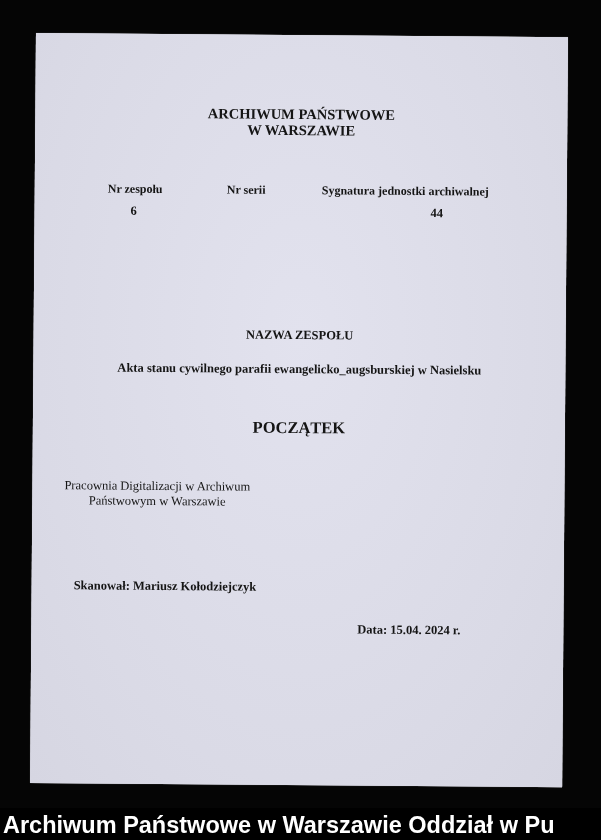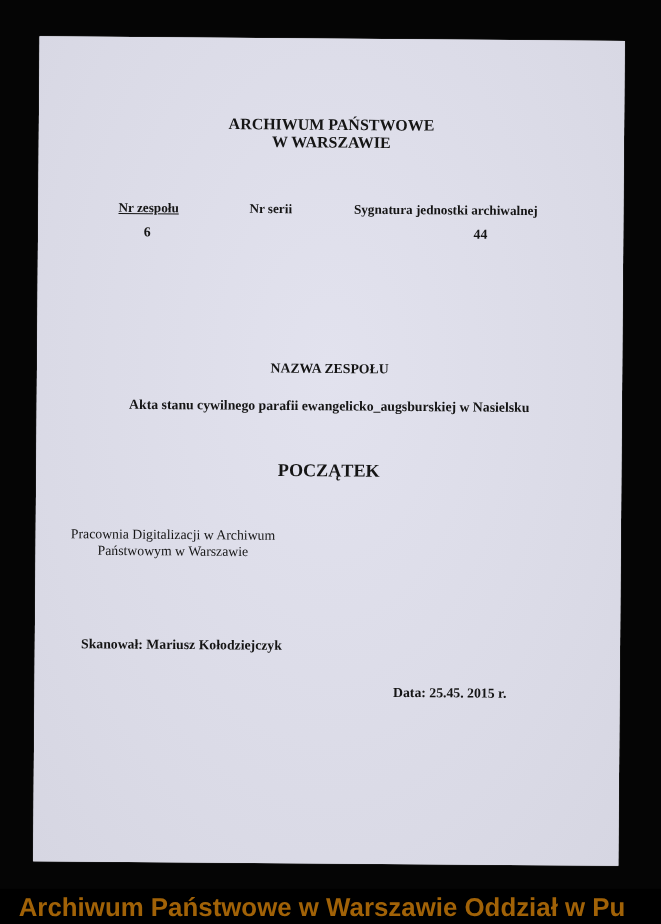--- a/index.html
+++ b/index.html
@@ -40,21 +40,21 @@
       line-height: 16px;
     }
     .meta-label {
       top: 148px;
       font-size: 12px;
     }
     .meta-value {
       top: 170px;
       font-size: 12.5px;
     }
-    .label-zespol { left: 73px; text-decoration: underline; }
+    .label-zespol { left: 73px; }
     .label-serii { left: 192px; }
     .label-sygnatura { left: 287px; }
     .value-zespol { left: 96px; }
     .value-sygnatura { left: 368px; margin-left: 28px; }
     .section-heading {
       left: 0; width: 532px;
       top: 293px;
       text-align: center;
       font-size: 12.5px;
     }
@@ -92,23 +92,23 @@
       position: absolute;
       left: 0;
       top: 808px;
       width: 601px;
       height: 32px;
       background: #000;
       overflow: hidden;
     }
     .footer-text {
       position: absolute;
-      left: 17px;
+      left: 3px;
       top: 3px;
-      color: #a16207;
+      color: #ffffff;
       font-family: "Liberation Sans", "DejaVu Sans", sans-serif;
       font-weight: bold;
       font-size: 23.5px;
       line-height: 28px;
       white-space: nowrap;
     }
   </style>
 </head>
 <body>
 
@@ -129,18 +129,18 @@
   <div class="doc-text bold collection-name">Akta stanu cywilnego parafii ewangelicko_augsburskiej w Nasielsku</div>
 
   <div class="doc-text bold begin-marker">POCZĄTEK</div>
 
   <div class="doc-text lab-name">
     <div>Pracownia Digitalizacji w Archiwum</div>
     <div>Państwowym w Warszawie</div>
   </div>
 
   <div class="doc-text bold scanned-by">Skanował: Mariusz Kołodziejczyk</div>
-  <div class="doc-text bold scan-date">Data: 25.45. 2015 r.</div>
+  <div class="doc-text bold scan-date">Data: 15.04. 2024 r.</div>
 </div>
 
 <div class="footer">
   <div class="footer-text">Archiwum Państwowe w Warszawie Oddział w Pu</div>
 </div>
 
 </body></html>

